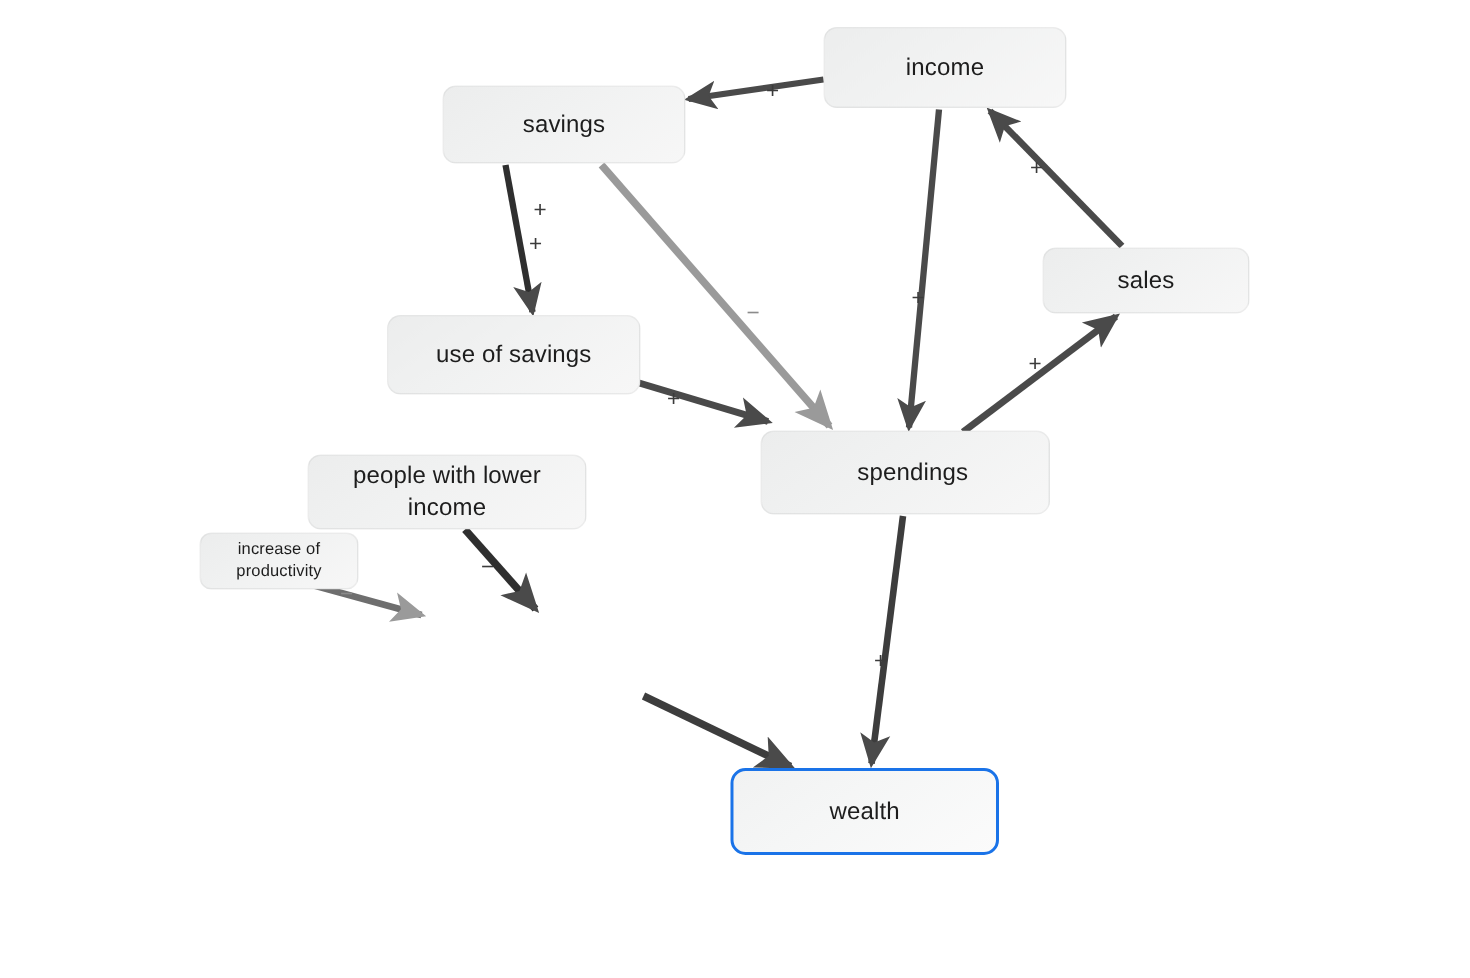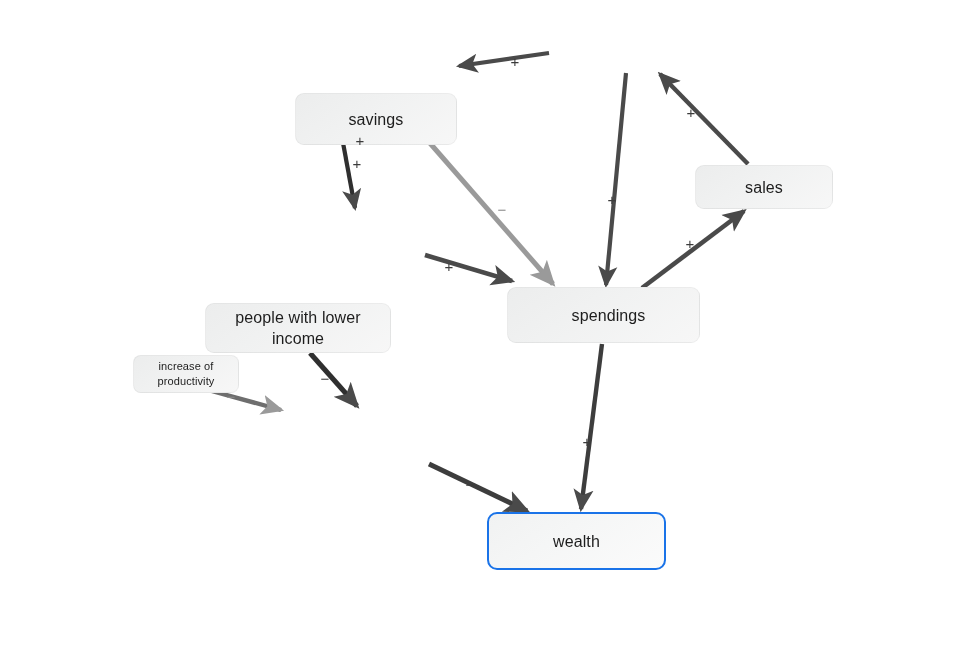--- a/index.html
+++ b/index.html
@@ -110,29 +110,35 @@
 
     <line x1="602" y1="344" x2="581" y2="509" stroke="#3d3d3d" stroke-width="4.4" stroke-linecap="butt" marker-end="url(#arrow-dark)"></line>
 
     <line x1="310" y1="353" x2="357" y2="406" stroke="#2f2f2f" stroke-width="5" stroke-linecap="butt" marker-end="url(#arrow-dark)"></line>
 
     <line x1="190" y1="385" x2="281" y2="410" stroke="#6e6e6e" stroke-width="4.4" stroke-linecap="butt" marker-end="url(#arrow-light)"></line>
 
     <line x1="429" y1="464" x2="527" y2="511" stroke="#3d3d3d" stroke-width="5" stroke-linecap="butt" marker-end="url(#arrow-dark)"></line>
   </svg>
 
+  <div class="node" style="left:549px; top:18px; width:162px; height:54px;">
+    <span class="lbl">income</span>
+  </div>
 
-  <div class="node" style="left:295px; top:57px; width:162px; height:52px;margin-top:36px;">
+  <div class="node" style="left:295px; top:57px; width:162px; height:52px;">
     <span class="lbl">savings</span>
   </div>
 
   <div class="node" style="left:695px; top:165px; width:138px; height:44px;align-items:center;">
     <span class="lbl">sales</span>
   </div>
 
+  <div class="node" style="left:258px; top:210px; width:169px; height:53px;">
+    <span class="lbl">use of savings</span>
+  </div>
 
   <div class="node" style="left:507px; top:287px; width:193px; height:56px;padding-left:20px;">
     <span class="lbl">spendings</span>
   </div>
 
   <div class="node" style="left:205px; top:303px; width:186px; height:50px;">
     <span class="lbl">people with lower income</span>
   </div>
 
   <div class="node small" style="left:85px; top:355px; width:106px; height:38px;margin-left:48px;">

